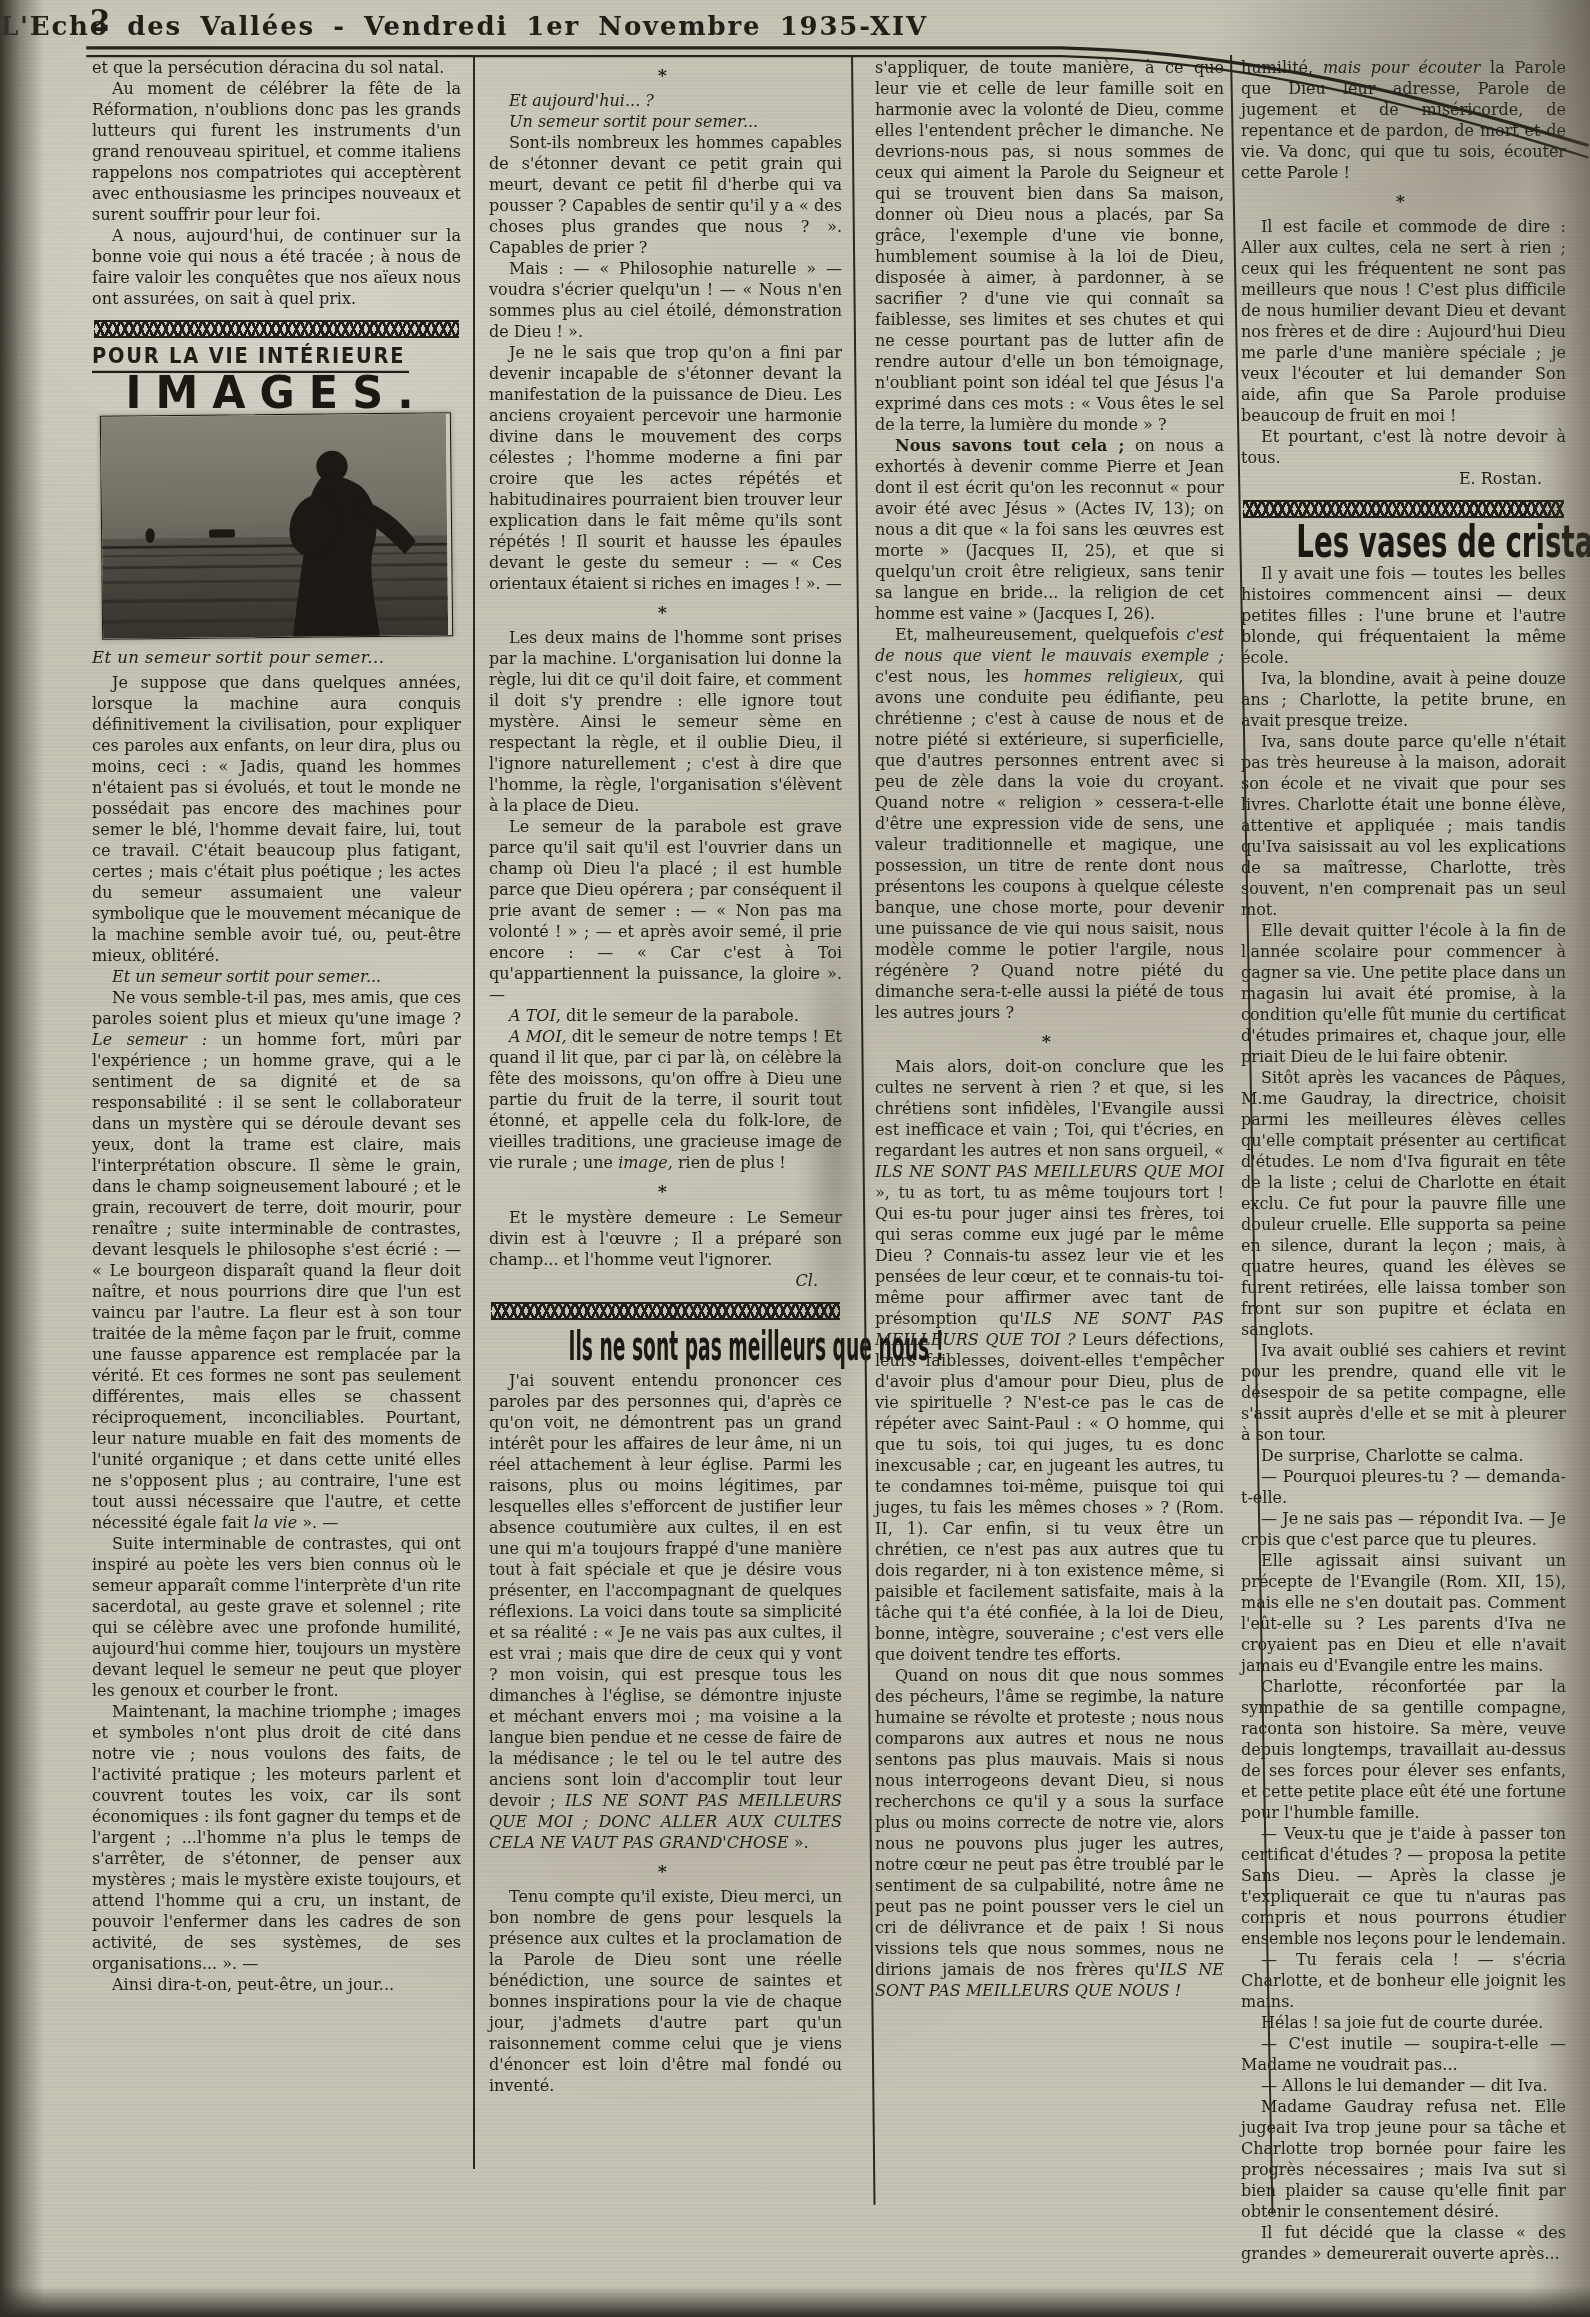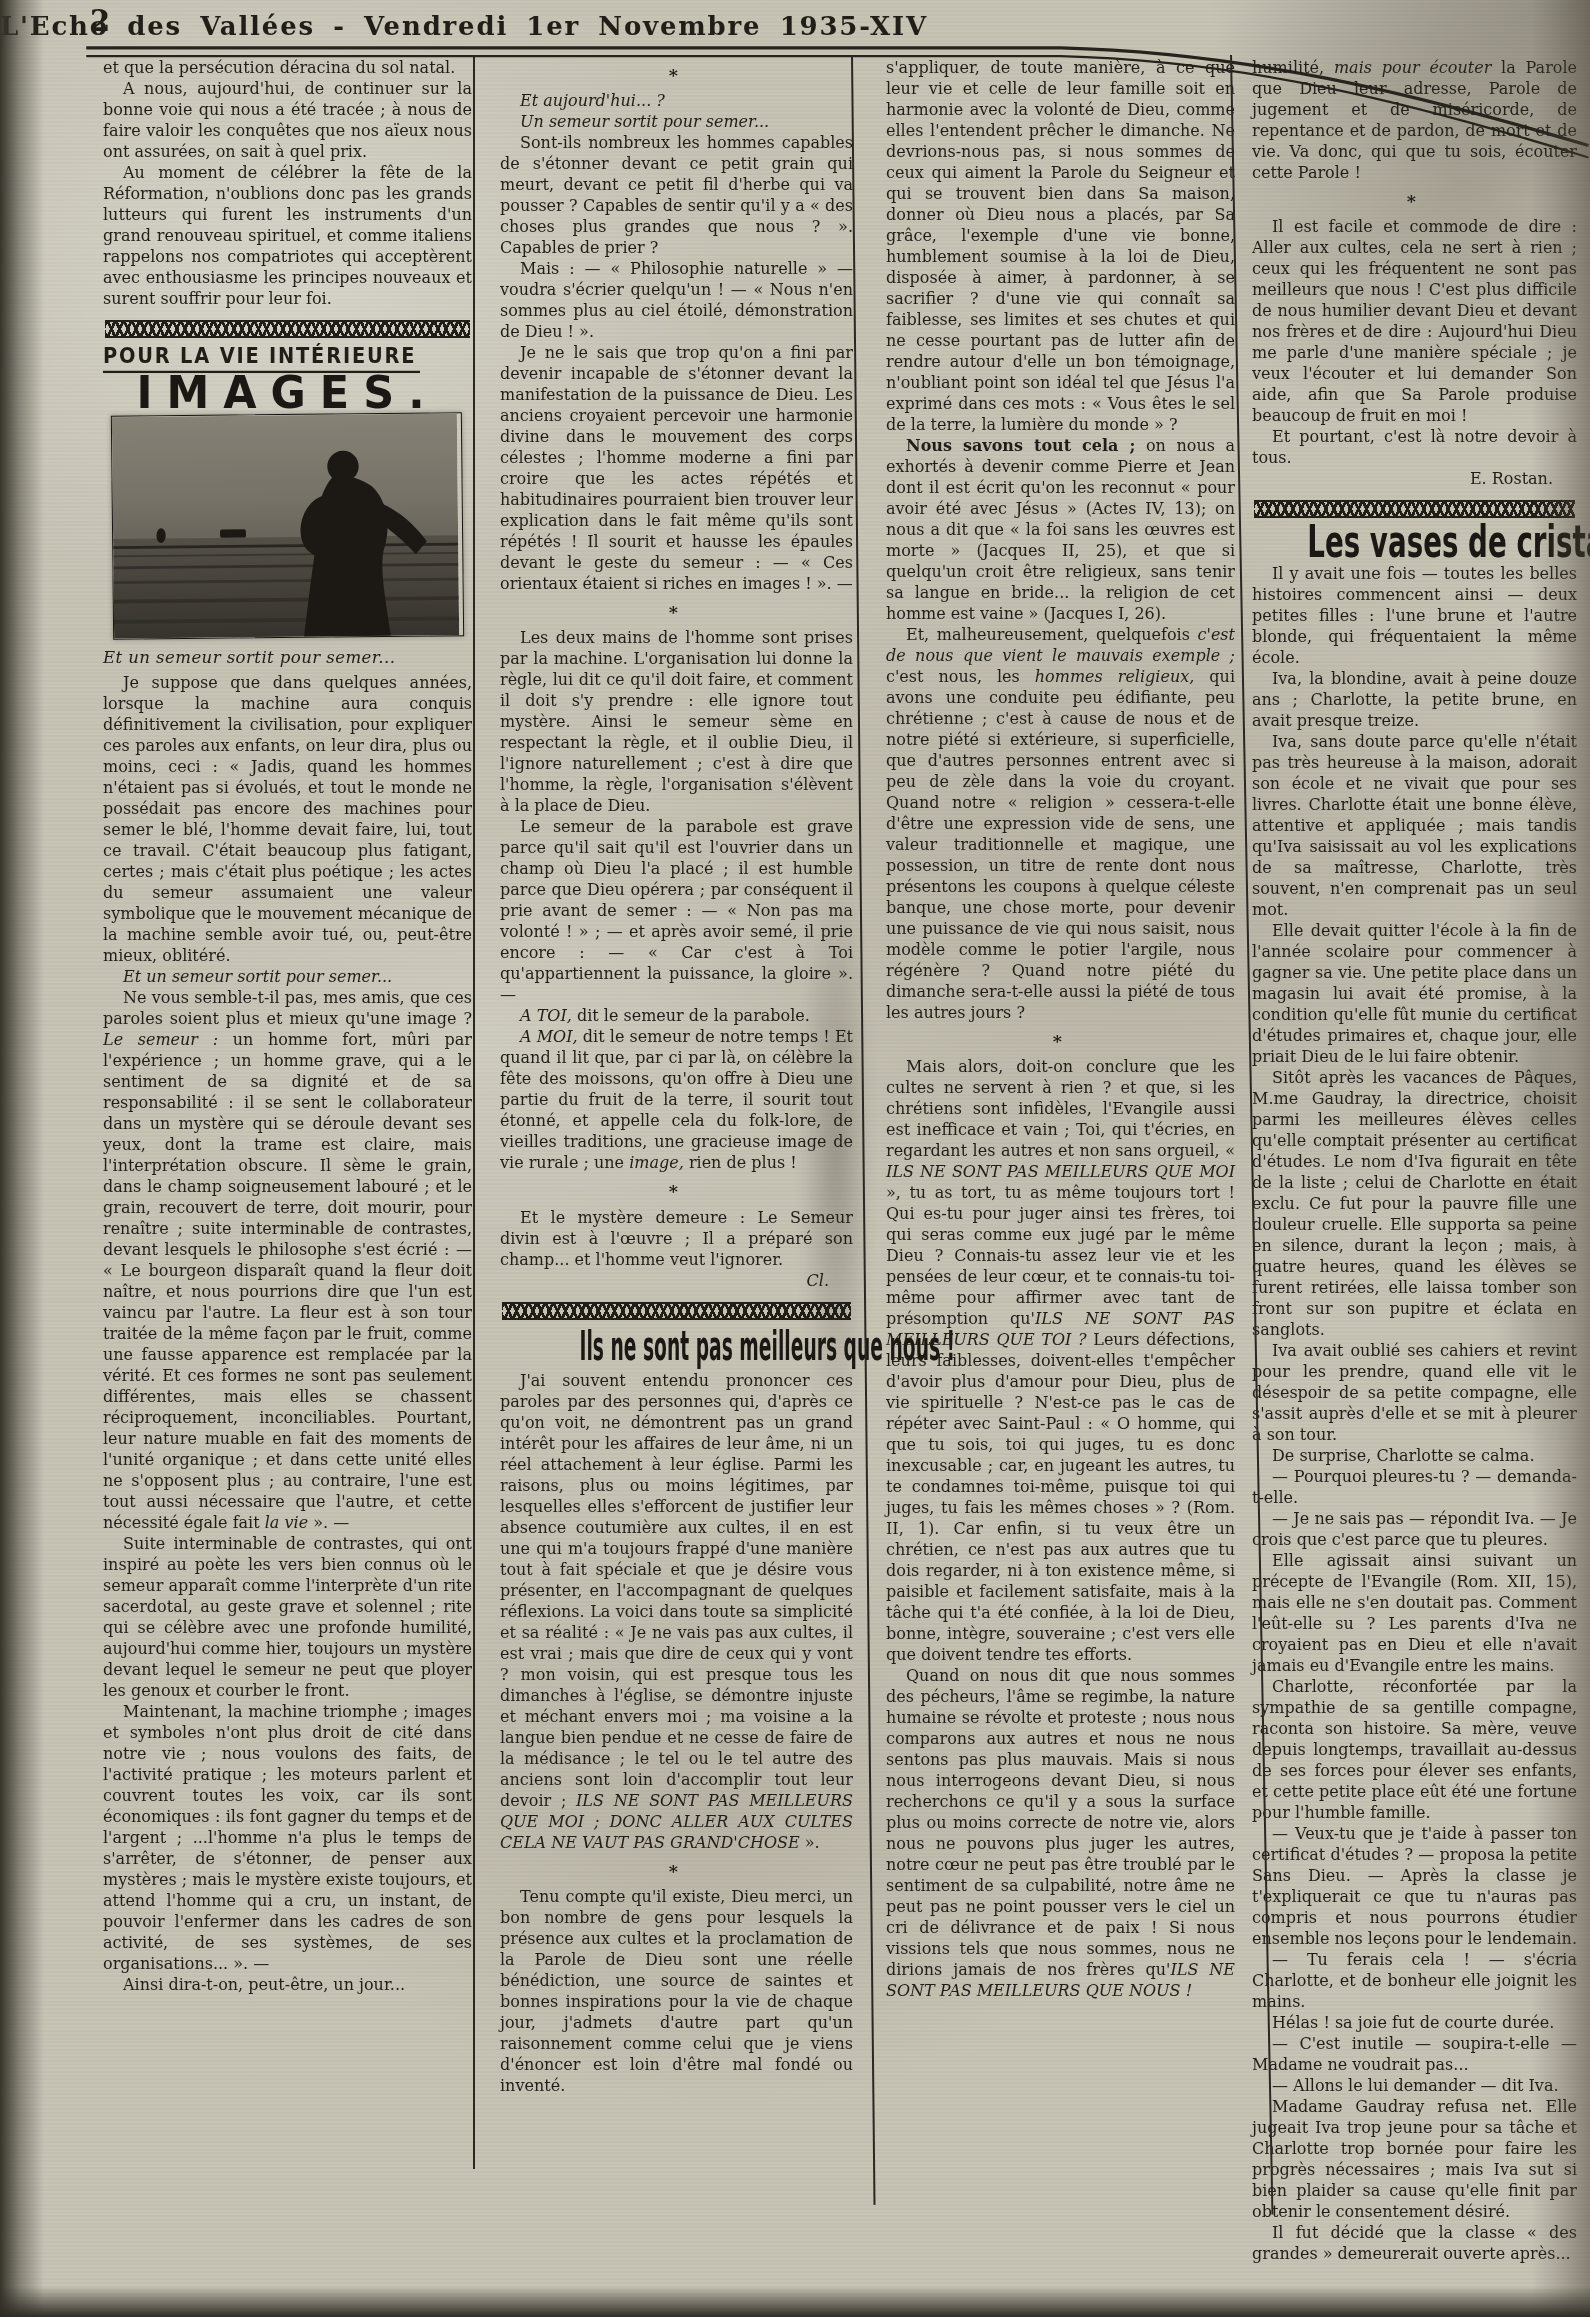--- a/index.html
+++ b/index.html
@@ -15,21 +15,21 @@
       repeating-linear-gradient(0deg, rgba(0,0,0,0.02) 0 1.8px, rgba(255,255,255,0.02) 1.8px 3.7px);
     font-family:"DejaVu Serif", serif;
     color:#211e18;
   }
   
   .pageno{position:absolute; left:90px; top:3.7px; font-size:29px; font-weight:bold;}
   .mast-title{position:absolute; left:0; right:111px; top:11px; text-align:left;
     font-size:26px; font-weight:bold; letter-spacing:1.8px; word-spacing:7.4px;}
   .mast-rules{position:absolute; left:0; top:0;}
   
-  .col{position:absolute; top:57px; text-align:justify; font-size:16px; line-height:21px;margin-left:11px;}
+  .col{position:absolute; top:57px; text-align:justify; font-size:16px; line-height:21px;}
   .col1{left:92px; width:369px;}
   .col2{left:489px; width:353px;}
   .col3{left:875px; width:349px;}
   .col4{left:1241px; width:325px;}
   .vrule{position:absolute; top:55px; width:1.8px; background:#2b2822;}
   .vrule.r1{left:473px; height:2114px;}
   .vrule.r2{left:851px; height:2150px; transform:rotate(-0.6deg); transform-origin:top center;}
   .vrule.r3{left:1230px; height:2160px; transform:rotate(-1.1deg); transform-origin:top center;}
   .col p{margin:0; text-indent:20px;}
   .col p.noindent{text-indent:0;}
@@ -84,22 +84,22 @@
     <div class="mast-title">L'Echo des Vallées - Vendredi 1er Novembre 1935-XIV</div>
     <svg class="mast-rules" width="1590" height="175" viewBox="0 0 1723 190">
       <path d="M92,52 L1150,52 C1350,57 1530,100 1723,158" stroke="#26231c" stroke-width="3.5" fill="none"></path>
       <path d="M92,61 L1150,61 C1350,66 1530,111 1723,171" stroke="#26231c" stroke-width="2.5" fill="none"></path>
     </svg>
   </header>
 
   <div id="columns">
       <div class="col col1">
         <p class="p noindent">et que la persécution déracina du sol natal.</p>
+        <p class="p">Au moment de célébrer la fête de la Réformation, n'oublions donc pas les grands lutteurs qui furent les instruments d'un grand renouveau spirituel, et comme italiens rappelons nos compatriotes qui acceptèrent avec enthousiasme les principes nouveaux et surent souffrir pour leur foi.</p>
         <p class="p">A nous, aujourd'hui, de continuer sur la bonne voie qui nous a été tracée ; à nous de faire valoir les conquêtes que nos aïeux nous ont assurées, on sait à quel prix.</p>
-        <p class="p">Au moment de célébrer la fête de la Réformation, n'oublions donc pas les grands lutteurs qui furent les instruments d'un grand renouveau spirituel, et comme italiens rappelons nos compatriotes qui acceptèrent avec enthousiasme les principes nouveaux et surent souffrir pour leur foi.</p>
         <div class="ornament"></div>
         <div class="kicker-wrap"><span class="kicker">POUR LA VIE INTÉRIEURE</span></div>
         <h2 class="h-images">IMAGES.</h2>
         <figure class="photo">
     <svg viewBox="0 0 374 240" width="345" height="222" role="img">
       <defs>
         <linearGradient id="skyg" x1="0" y1="0" x2="0" y2="1">
           <stop offset="0" stop-color="#8f8b7f"></stop>
           <stop offset="0.7" stop-color="#7c786d"></stop>
           <stop offset="1" stop-color="#6e6a60"></stop>

